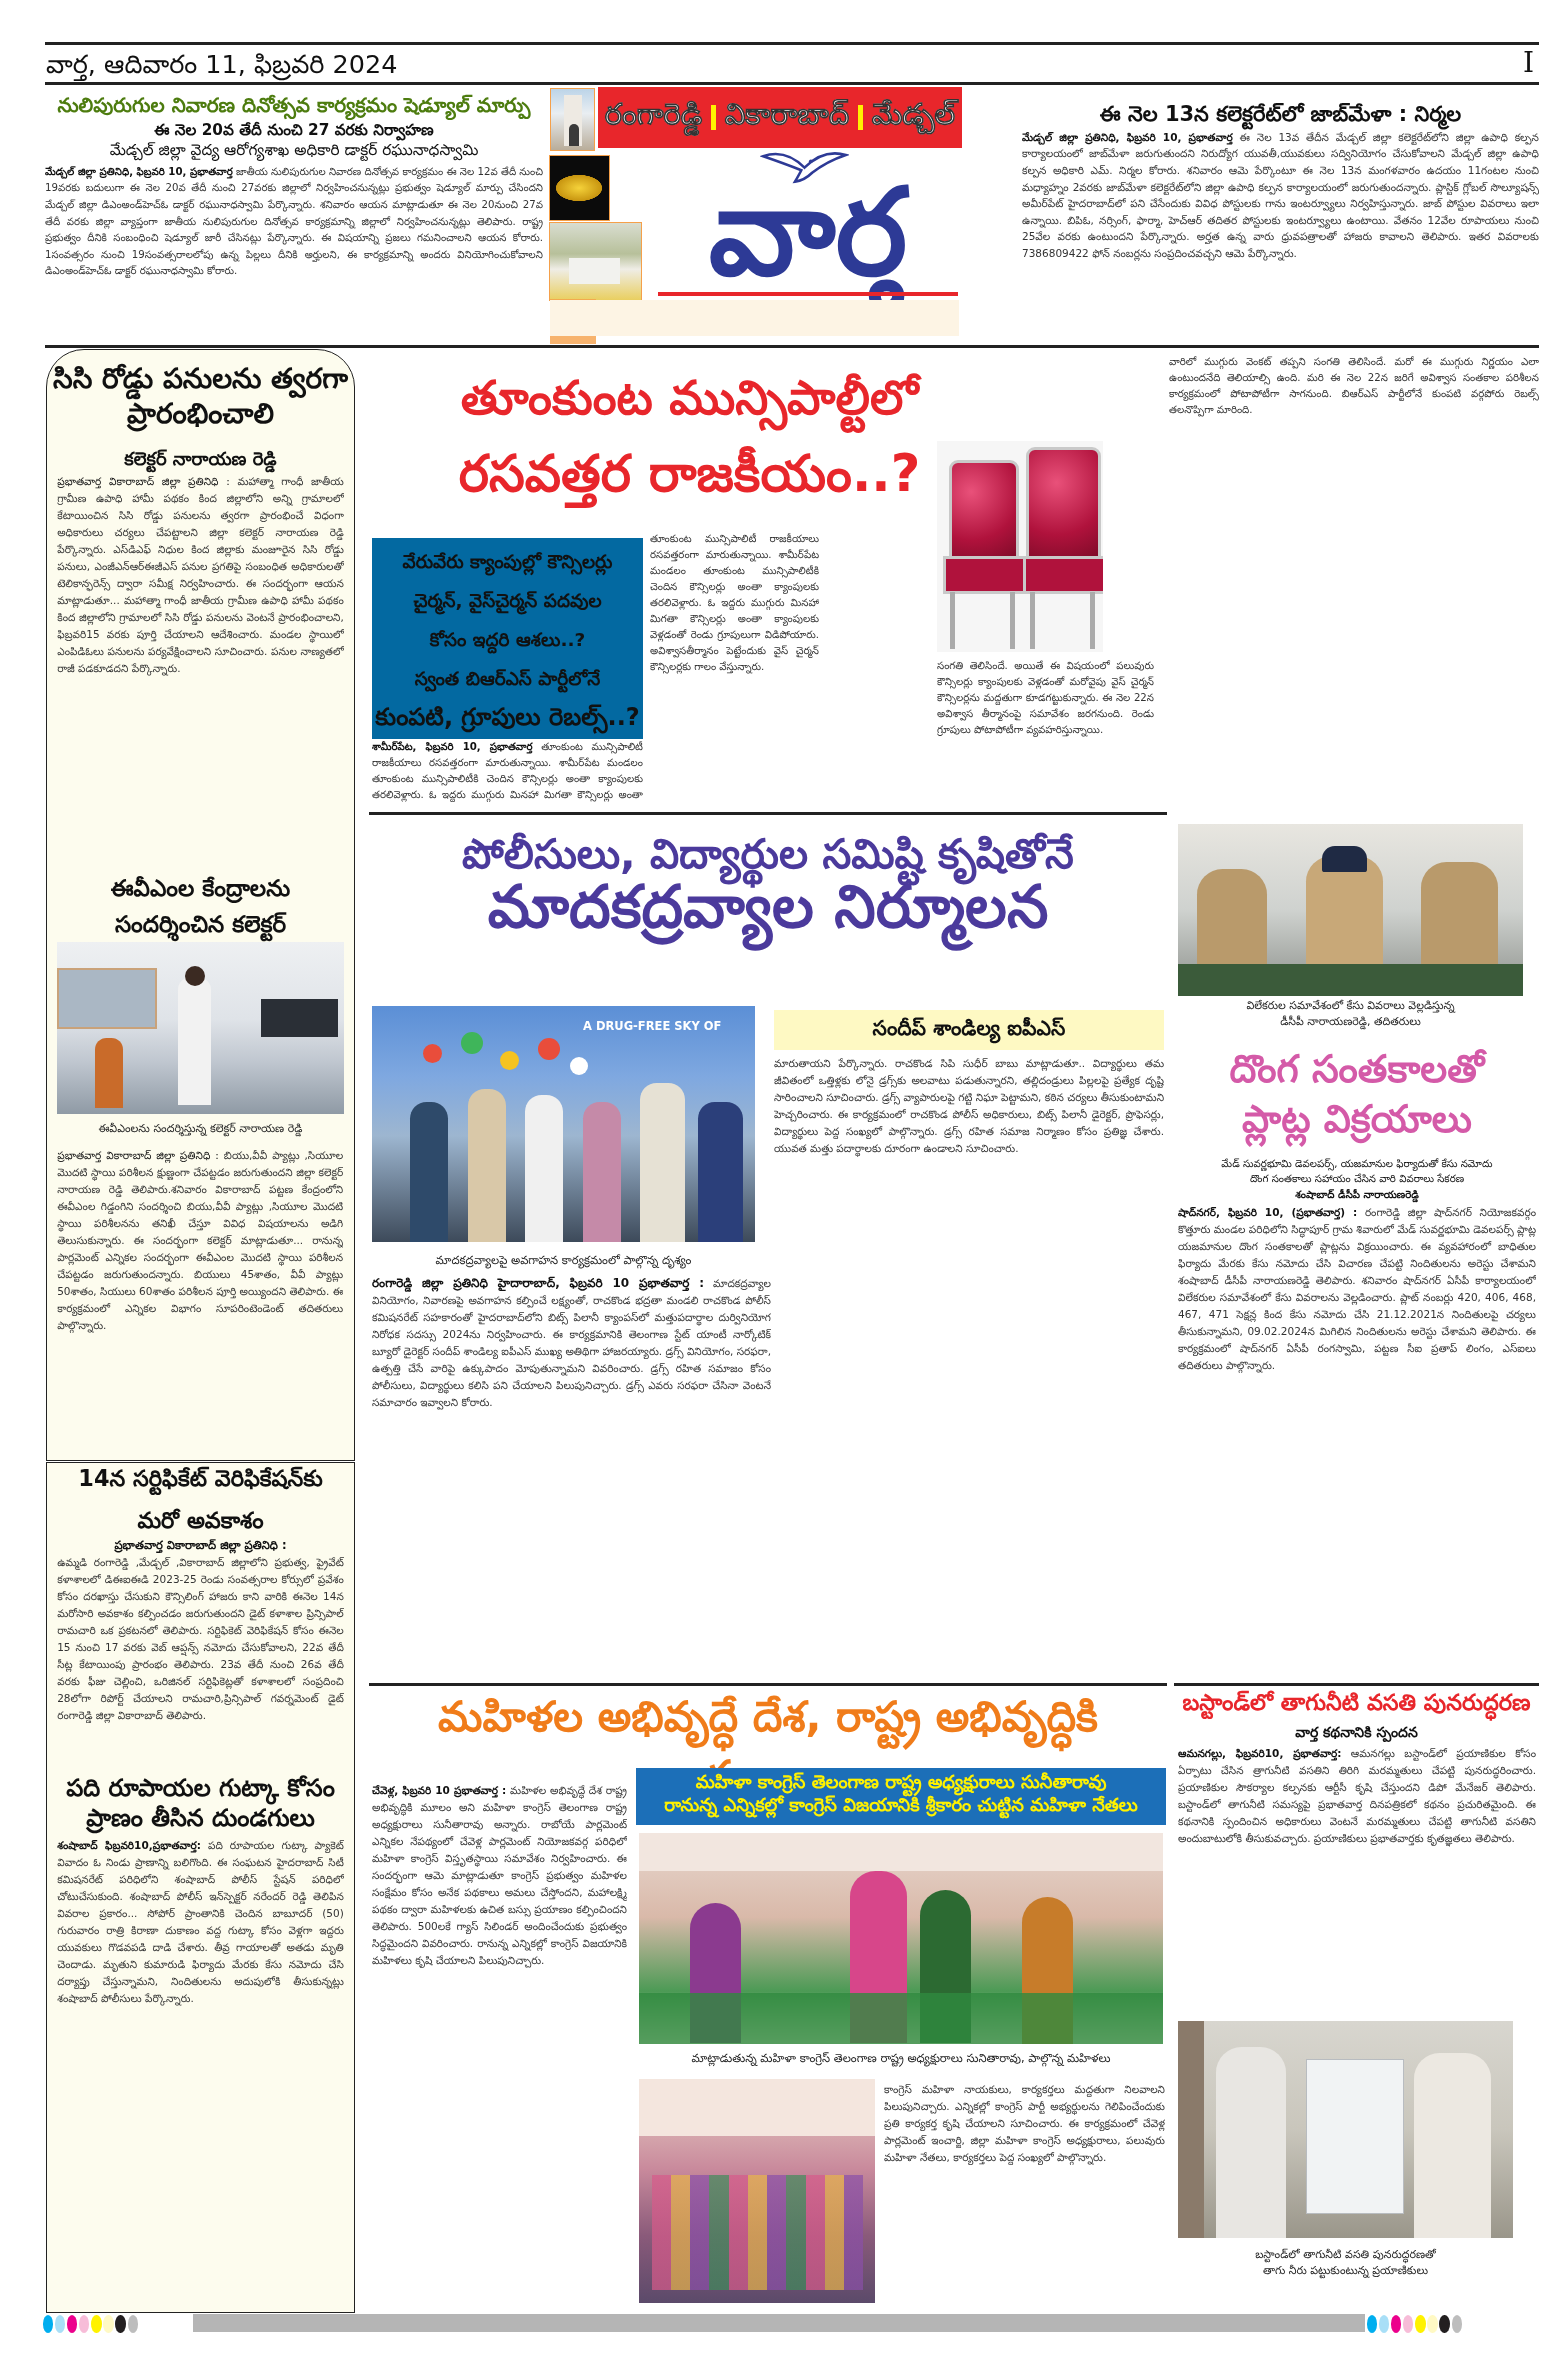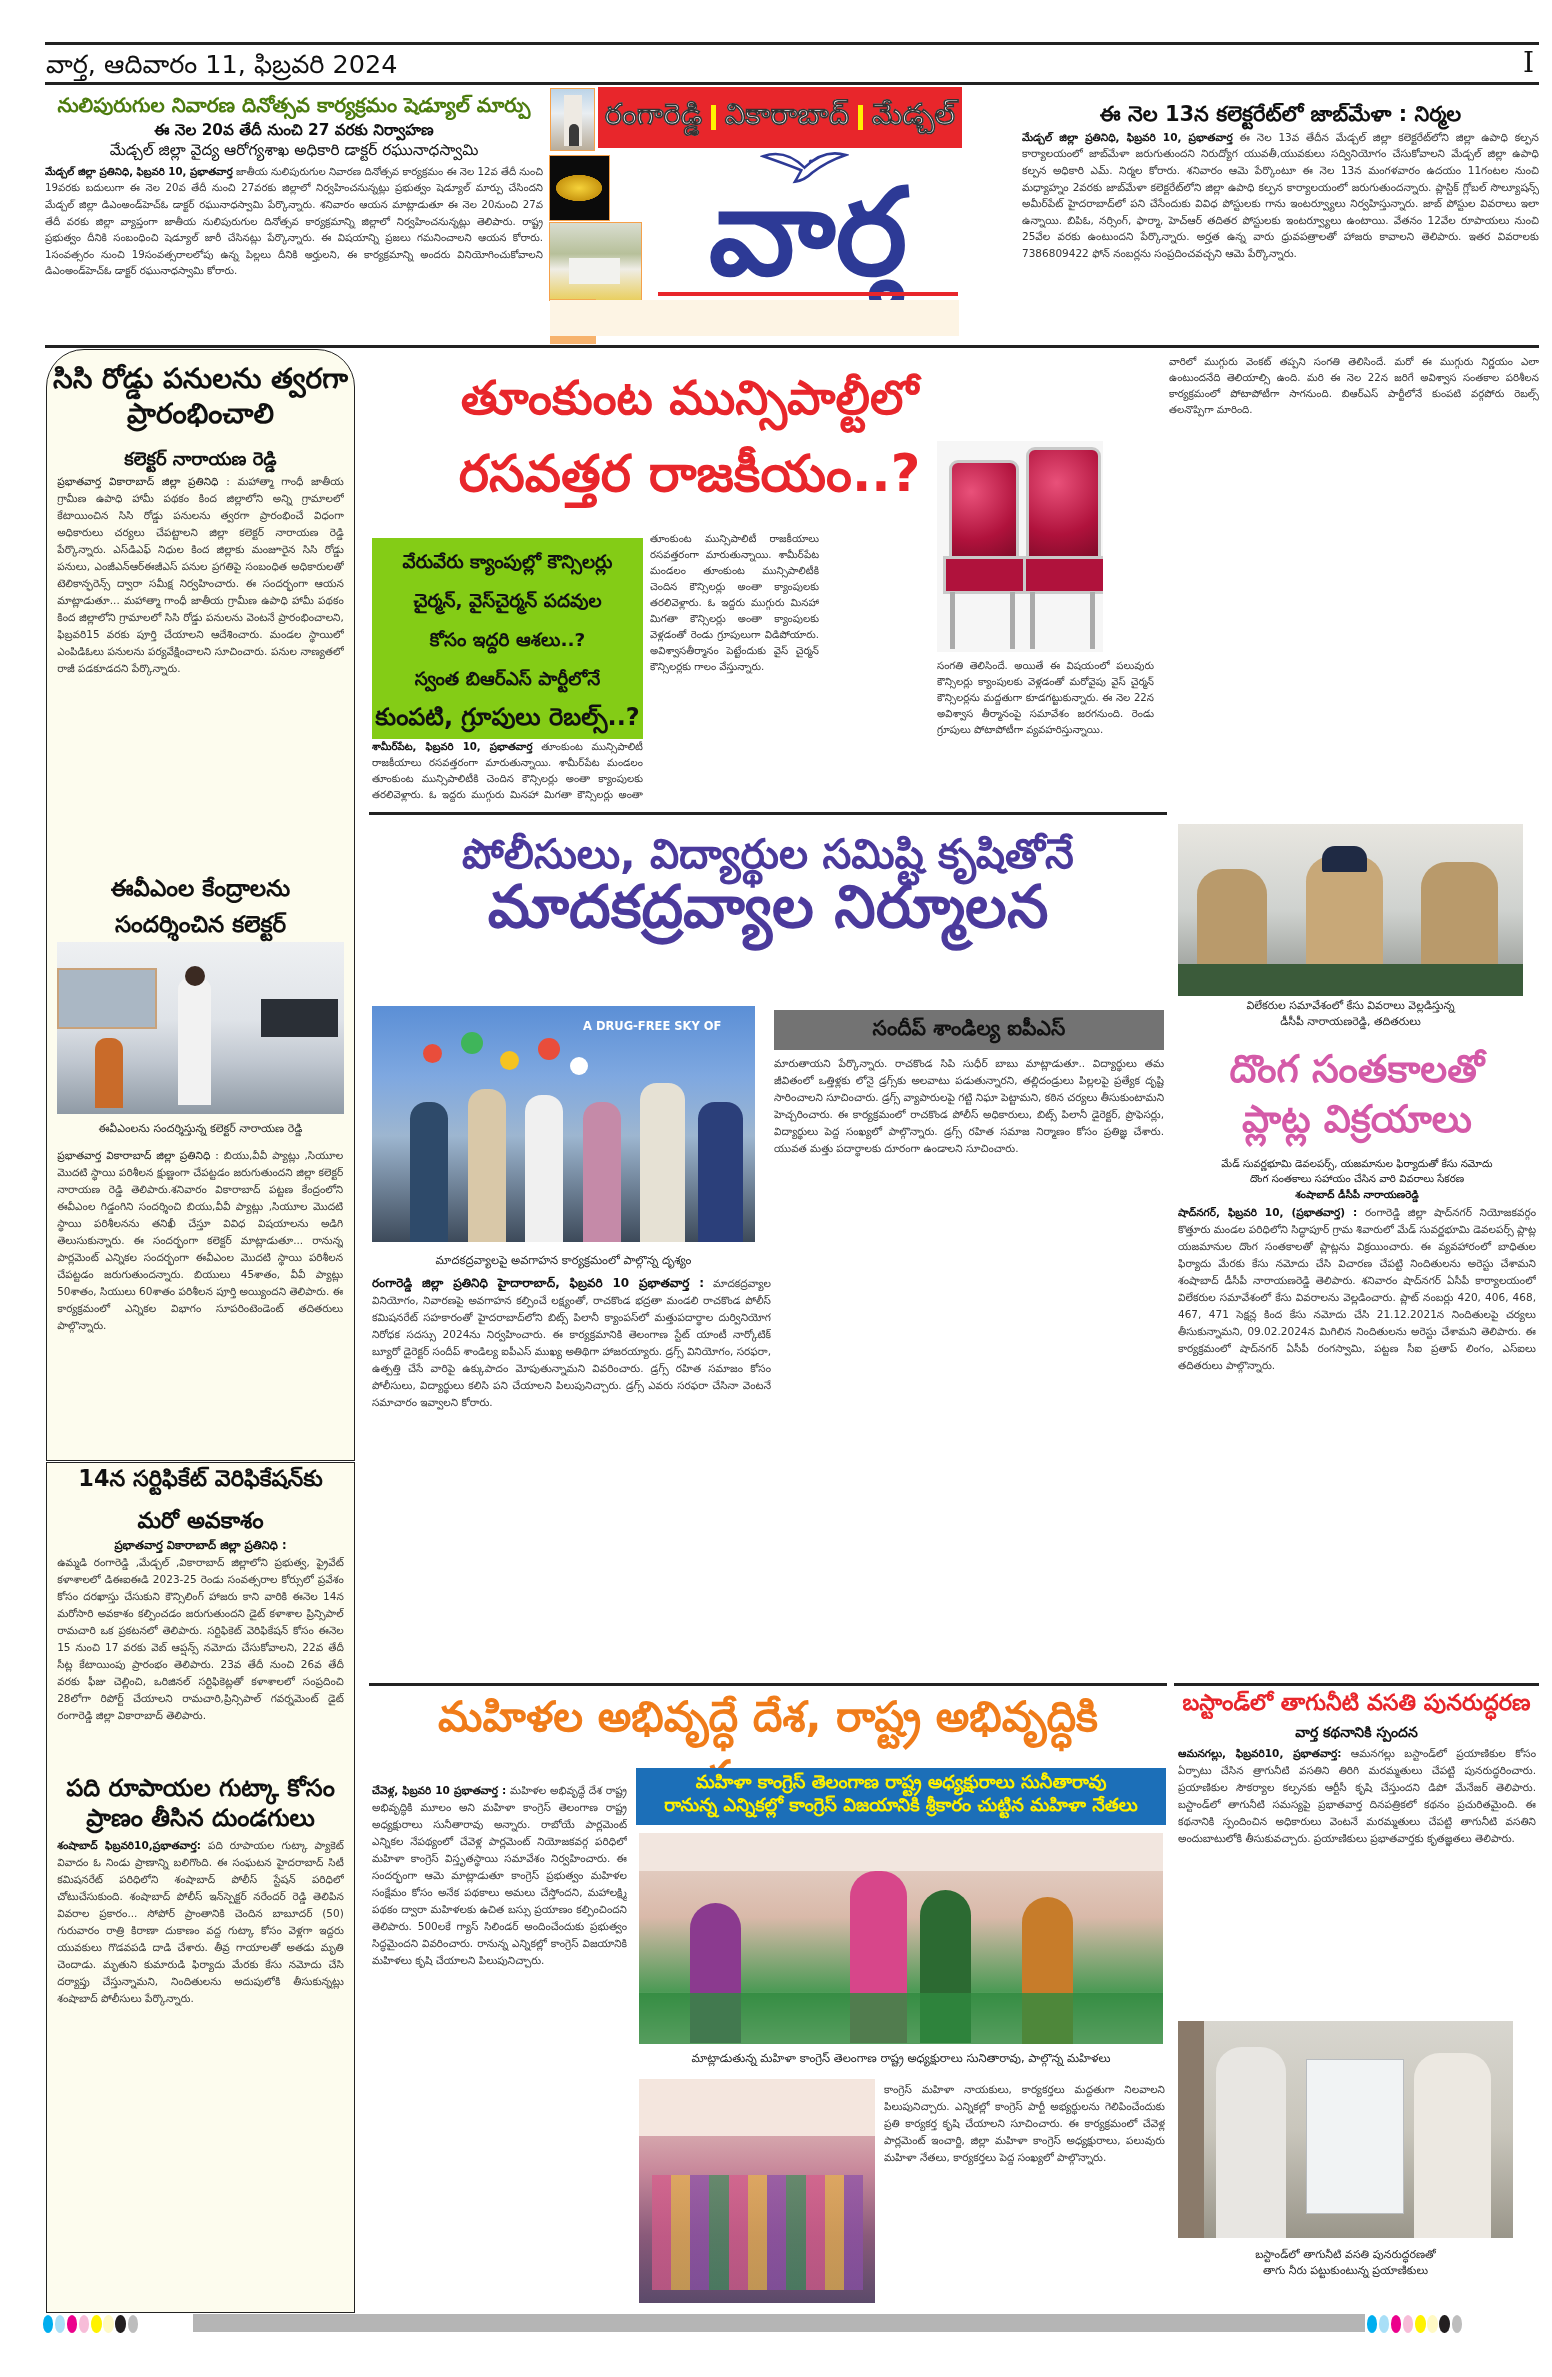--- a/index.html
+++ b/index.html
@@ -108,21 +108,21 @@
   <div class="hl" style="font-size:24px;color:#111;margin-top:2.6px;">ప్రాణం తీసిన దుండగులు</div>
   <div class="body-text" style="margin:5.1px 10.2px 0 10.2px;height:460px;font-size:10.5px;">
     <span class="lead">శంషాబాద్ ఫిబ్రవరి10,ప్రభాతవార్త:</span>
     <span>పది రూపాయల గుట్కా ప్యాకెట్ వివాదం ఓ నిండు ప్రాణాన్ని బలిగొంది. ఈ సంఘటన హైదరాబాద్ సిటీ కమిషనరేట్ పరిధిలోని శంషాబాద్ పోలీస్ స్టేషన్ పరిధిలో చోటుచేసుకుంది. శంషాబాద్ పోలీస్ ఇన్‌స్పెక్టర్ నరేందర్ రెడ్డి తెలిపిన వివరాల ప్రకారం... సోపోర్ ప్రాంతానికి చెందిన బాబూదర్ (50) గురువారం రాత్రి కిరాణా దుకాణం వద్ద గుట్కా కోసం వెళ్లగా ఇద్దరు యువకులు గొడవపడి దాడి చేశారు. తీవ్ర గాయాలతో అతడు మృతి చెందాడు. మృతుని కుమారుడి ఫిర్యాదు మేరకు కేసు నమోదు చేసి దర్యాప్తు చేస్తున్నామని, నిందితులను అదుపులోకి తీసుకున్నట్లు శంషాబాద్ పోలీసులు పేర్కొన్నారు.</span>
   </div>
 </div>
 
 <div class="abs" style="left:383px;top:370px;width:613px;font-size:47px;font-weight:bold;color:#e8262b;text-align:center;">తూంకుంట మున్సిపాల్టీలో</div>
 <div class="abs" style="left:383px;top:444px;width:613px;font-size:51px;font-weight:bold;color:#e8262b;text-align:center;">రసవత్తర రాజకీయం..?</div>
 
-<div class="abs" style="left:372px;top:538px;width:271px;height:197px;background:#84cc16;padding-top:3.8px;">
+<div class="abs" style="left:372px;top:538px;width:271px;height:197px;background:#0369a1;padding-top:3.8px;">
   <div class="hl" style="font-size:18.5px;color:#111;line-height:39px;">వేరువేరు క్యాంపుల్లో కౌన్సిలర్లు</div>
   <div class="hl" style="font-size:18.5px;color:#111;line-height:39px;">చైర్మన్, వైస్‌చైర్మన్ పదవుల</div>
   <div class="hl" style="font-size:18.5px;color:#111;line-height:39px;">కోసం ఇద్దరి ఆశలు..?</div>
   <div class="hl" style="font-size:18.5px;color:#111;line-height:39px;">స్వంత బిఆర్ఎస్ పార్టీలోనే</div>
   <div class="hl" style="font-size:24px;color:#111;line-height:39px;">కుంపటి, గ్రూపులు రెబల్స్..?</div>
 </div>
 <div class="body-text" style="position:absolute;left:372px;top:739px;width:271px;height:64px;font-size:10.2px;line-height:16px;">
   <span class="lead">శామీర్‌పేట, ఫిబ్రవరి 10, ప్రభాతవార్త</span>
   <span>తూంకుంట మున్సిపాలిటీ రాజకీయాలు రసవత్తరంగా మారుతున్నాయి. శామీర్‌పేట మండలం తూంకుంట మున్సిపాలిటీకి చెందిన కౌన్సిలర్లు అంతా క్యాంపులకు తరలివెళ్లారు. ఓ ఇద్దరు ముగ్గురు మినహా మిగతా కౌన్సిలర్లు అంతా క్యాంపులకు వెళ్లడంతో రెండు గ్రూపులుగా విడిపోయారు. అవిశ్వాసతీర్మానం పెట్టేందుకు వైస్ చైర్మన్ కౌన్సిలర్లకు గాలం వేస్తున్నారు.</span>
 </div>
@@ -159,21 +159,21 @@
   <div style="position:absolute;left:211px;top:96px;width:38px;height:140px;background:#c58aa8;border-radius:16.6px 16.6px 0 0;"></div>
   <div style="position:absolute;left:268px;top:77px;width:45px;height:160px;background:#e6e1d4;border-radius:16.6px 16.6px 0 0;"></div>
   <div style="position:absolute;left:326px;top:96px;width:45px;height:140px;background:#2b3f7a;border-radius:16.6px 16.6px 0 0;"></div>
 </div>
 <div class="caption" style="left:372px;top:1253px;width:383px;font-size:11.5px;">మాదకద్రవ్యాలపై అవగాహన కార్యక్రమంలో పాల్గొన్న దృశ్యం</div>
 <div class="body-text" style="position:absolute;left:372px;top:1275px;width:399px;height:402px;font-size:10.5px;">
   <span class="lead" style="font-size:12px;">రంగారెడ్డి జిల్లా ప్రతినిధి హైదారాబాద్, ఫిబ్రవరి 10 ప్రభాతవార్త :</span>
   <span>మాదకద్రవ్యాల వినియోగం, నివారణపై అవగాహన కల్పించే లక్ష్యంతో, రాచకొండ భద్రతా మండలి రాచకొండ పోలీస్ కమిషనరేట్ సహకారంతో హైదరాబాద్‌లోని బిట్స్ పిలానీ క్యాంపస్‌లో మత్తుపదార్థాల దుర్వినియోగ నిరోధక సదస్సు 2024ను నిర్వహించారు. ఈ కార్యక్రమానికి తెలంగాణ స్టేట్ యాంటీ నార్కోటిక్ బ్యూరో డైరెక్టర్ సందీప్ శాండిల్య ఐపీఎస్ ముఖ్య అతిథిగా హాజరయ్యారు. డ్రగ్స్ వినియోగం, సరఫరా, ఉత్పత్తి చేసే వారిపై ఉక్కుపాదం మోపుతున్నామని వివరించారు. డ్రగ్స్ రహిత సమాజం కోసం పోలీసులు, విద్యార్థులు కలిసి పని చేయాలని పిలుపునిచ్చారు. డ్రగ్స్ ఎవరు సరఫరా చేసినా వెంటనే సమాచారం ఇవ్వాలని కోరారు.</span>
 </div>
 
-<div class="abs" style="left:774px;top:1010px;width:390px;height:40px;background:#737373;display:flex;align-items:center;justify-content:center;">
+<div class="abs" style="left:774px;top:1010px;width:390px;height:40px;background:#fef9c3;display:flex;align-items:center;justify-content:center;">
   <span style="font-size:20.4px;font-weight:bold;color:#111;">సందీప్ శాండిల్య ఐపీఎస్</span>
 </div>
 <div class="body-text" style="position:absolute;left:774px;top:1055px;width:390px;height:619px;font-size:10.5px;">మారుతాయని పేర్కొన్నారు. రాచకొండ సిపి సుధీర్ బాబు మాట్లాడుతూ.. విద్యార్థులు తమ జీవితంలో ఒత్తిళ్లకు లోనై డ్రగ్స్‌కు అలవాటు పడుతున్నారని, తల్లిదండ్రులు పిల్లలపై ప్రత్యేక దృష్టి సారించాలని సూచించారు. డ్రగ్స్ వ్యాపారులపై గట్టి నిఘా పెట్టామని, కఠిన చర్యలు తీసుకుంటామని హెచ్చరించారు. ఈ కార్యక్రమంలో రాచకొండ పోలీస్ అధికారులు, బిట్స్ పిలానీ డైరెక్టర్, ప్రొఫెసర్లు, విద్యార్థులు పెద్ద సంఖ్యలో పాల్గొన్నారు. డ్రగ్స్ రహిత సమాజ నిర్మాణం కోసం ప్రతిజ్ఞ చేశారు. యువత మత్తు పదార్థాలకు దూరంగా ఉండాలని సూచించారు.</div>
 
 <div class="photo" style="left:1178px;top:824px;width:345px;height:172px;background:linear-gradient(180deg,#e8e6e0 0%,#cfd2cf 50%,#8b8f8a 100%);">
   <div style="position:absolute;left:19px;top:45px;width:70px;height:128px;background:#b99a6b;border-radius:25.5px 25.5px 0 0;"></div>
   <div style="position:absolute;left:128px;top:32px;width:77px;height:140px;background:#c8a878;border-radius:25.5px 25.5px 0 0;"></div>
   <div style="position:absolute;left:144px;top:22.4px;width:45px;height:25.5px;background:#1f2a44;border-radius:12.8px 12.8px 2.6px 2.6px;"></div>
   <div style="position:absolute;left:243px;top:38px;width:77px;height:134px;background:#b99a6b;border-radius:25.5px 25.5px 0 0;"></div>
   <div style="position:absolute;left:0;top:140px;width:345px;height:32px;background:#3b5b3a;"></div>

